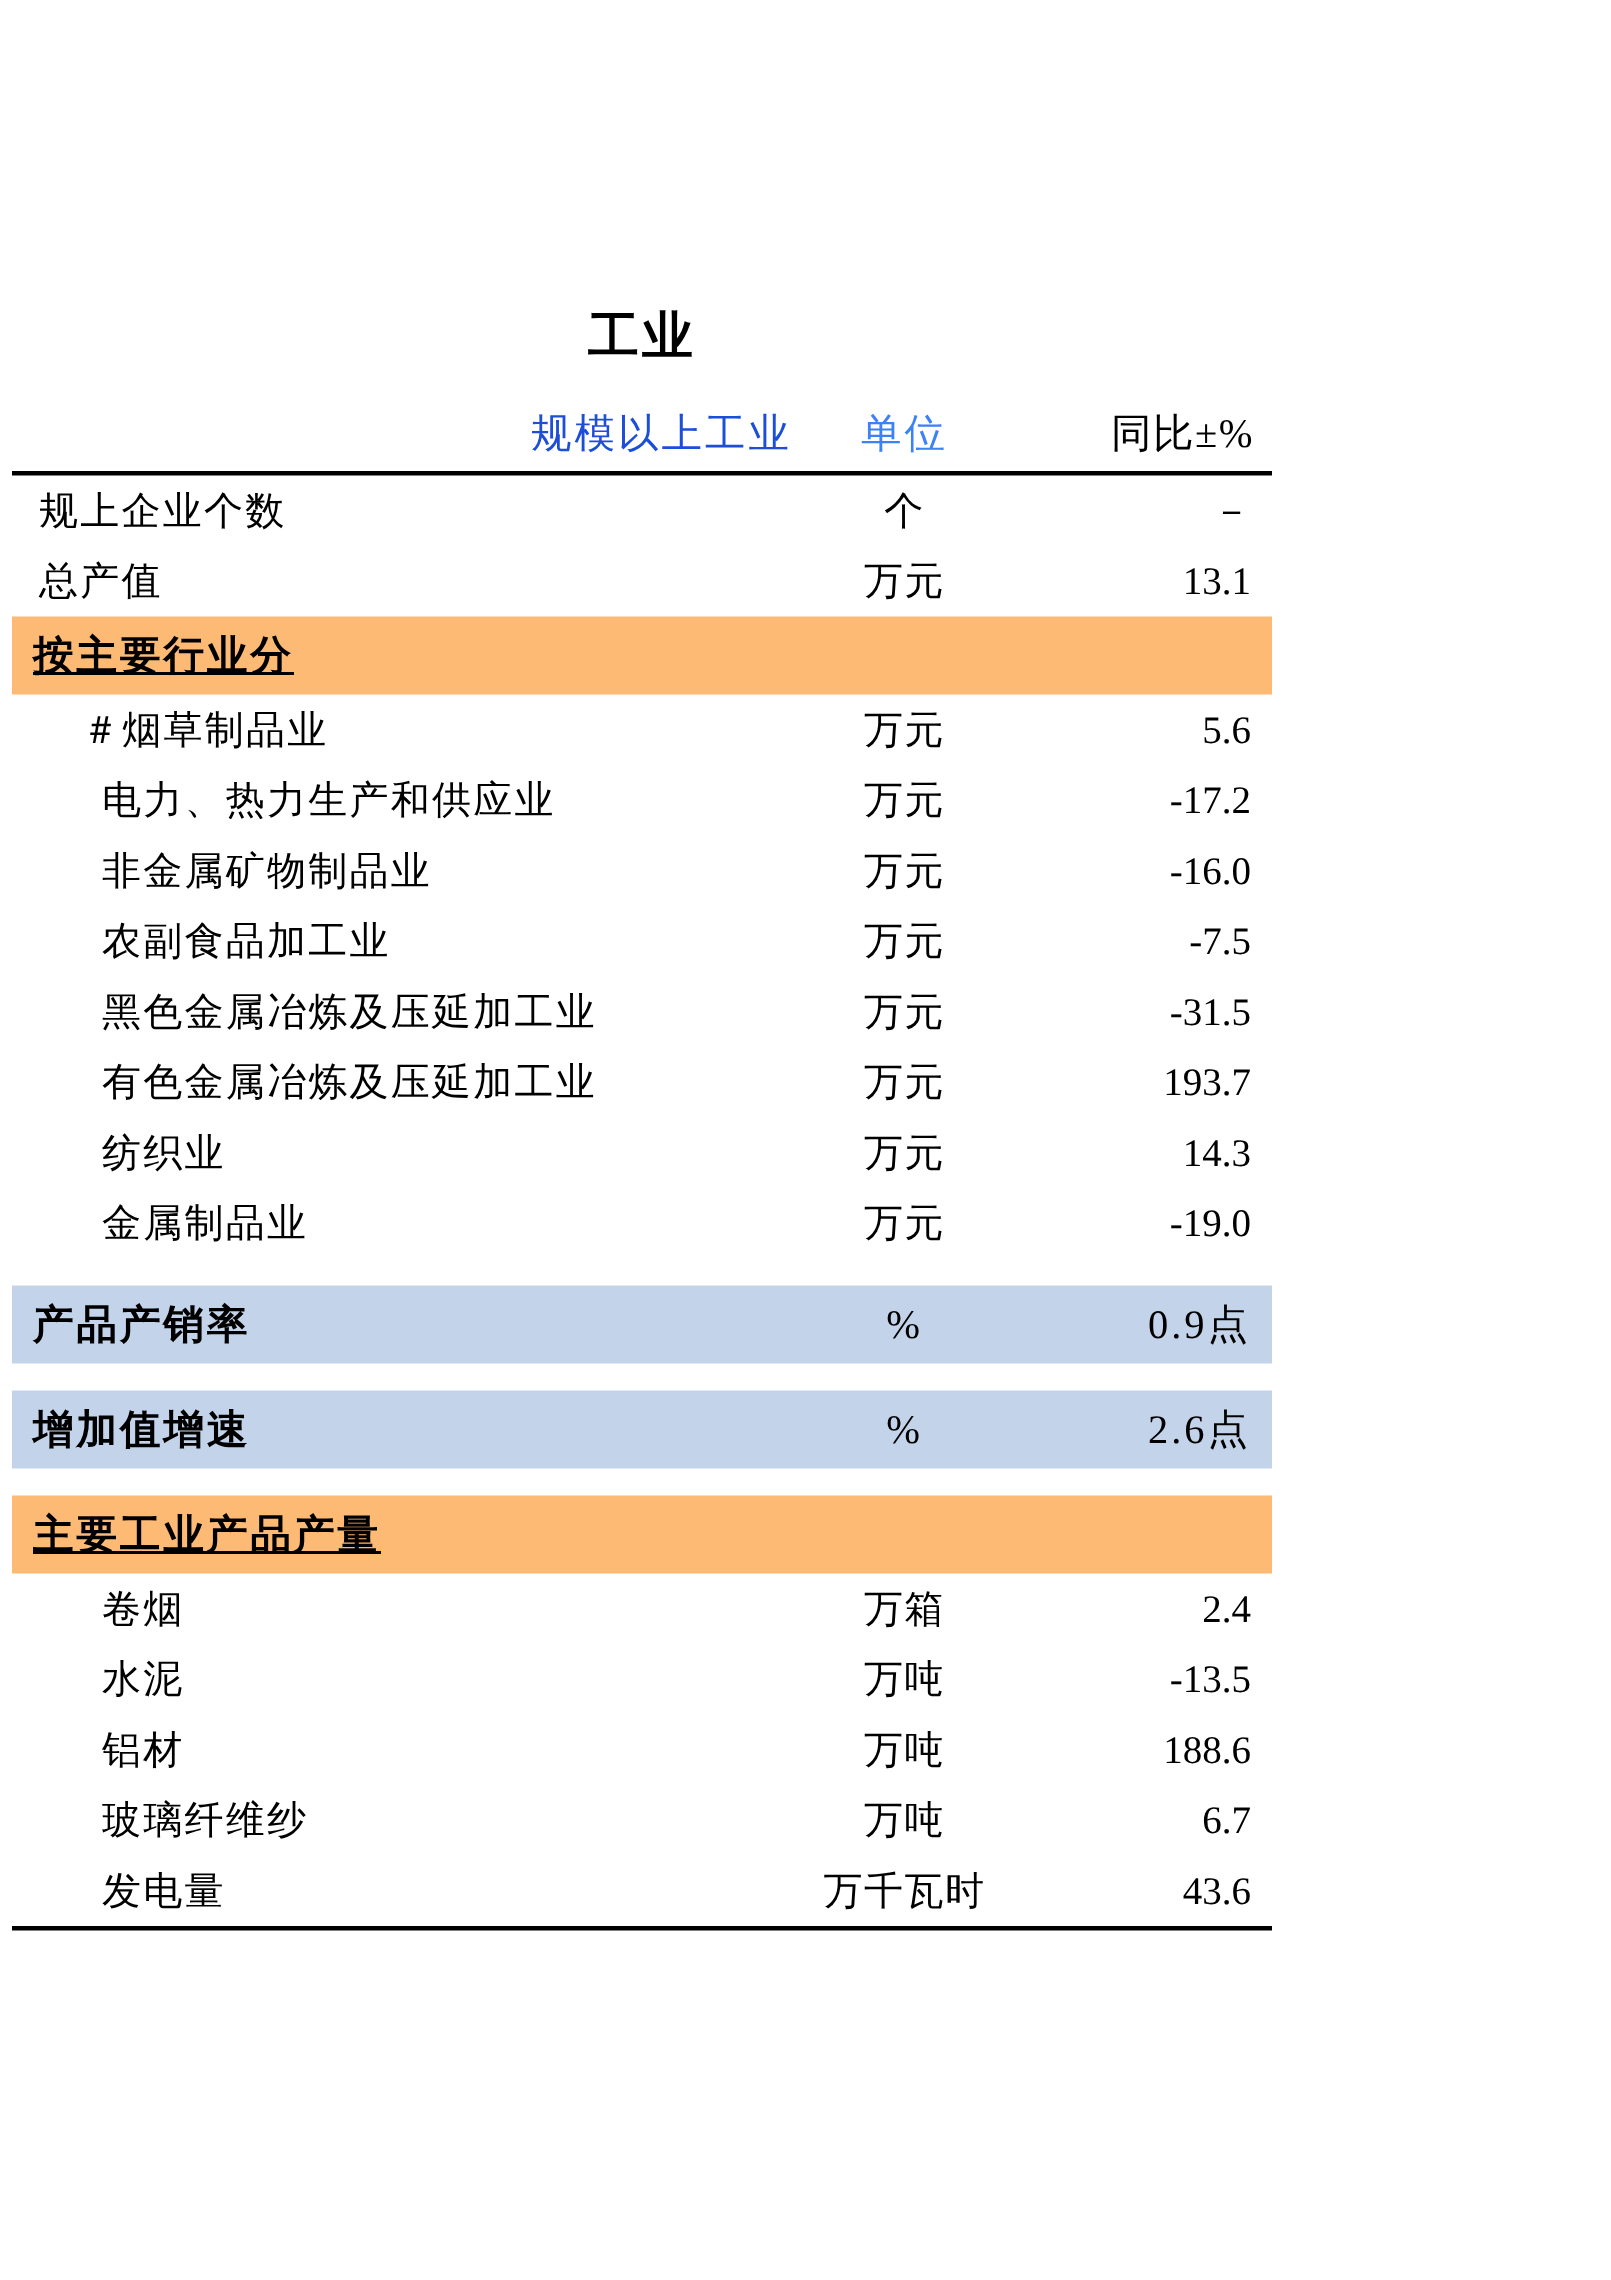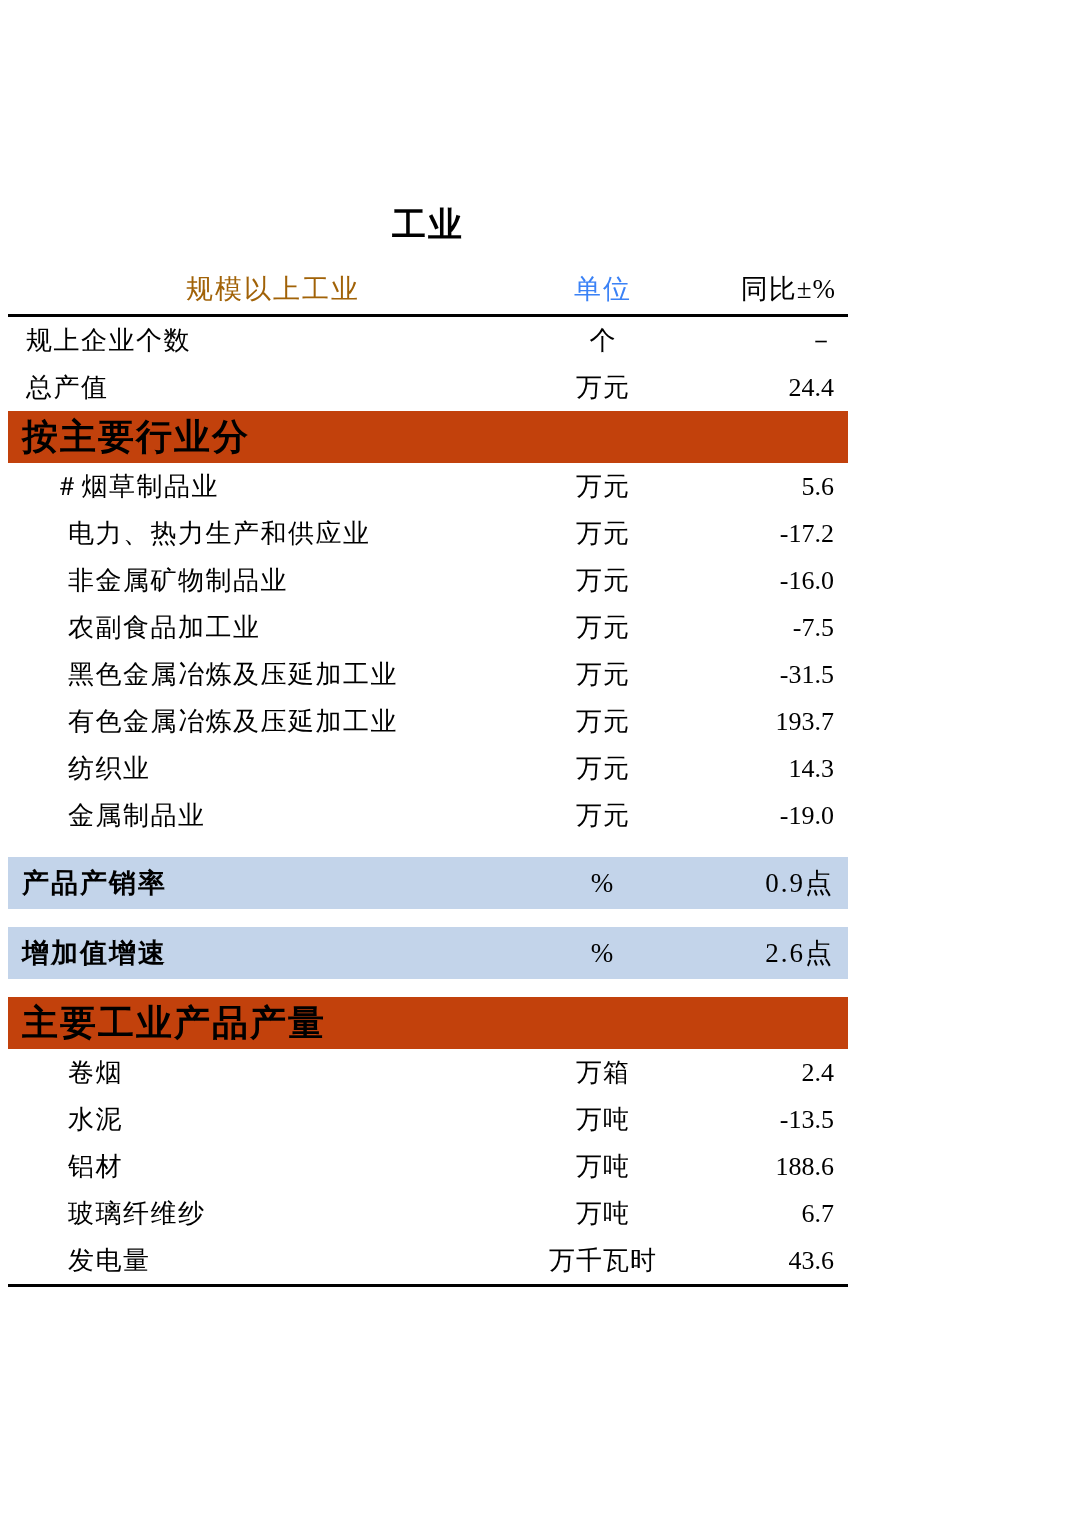--- a/index.html
+++ b/index.html
@@ -43,22 +43,22 @@
     padding: 0;
     vertical-align: middle;
   }
   .hdr-row th {
     font-weight: normal;
     font-size: 27px;
     height: 50px;
     padding-bottom: 6px;
   }
   .hdr-name {
-    color: #a16207;
-    text-align: center;
+    color: #1d4ed8;
+    text-align: right;
     padding-left: 10px !important;
     letter-spacing: 2px;
   }
   .hdr-unit {
     text-align: center;
     color: #3b82f6;
     letter-spacing: 2px;
   }
   .hdr-val {
     text-align: right;
@@ -92,26 +92,27 @@
   .indent-2 { padding-left: 60px !important; }
   .data-row td.unit {
     text-align: center;
     letter-spacing: 1px;
   }
   .data-row td.val {
     text-align: right;
     padding-right: 14px !important;
   }
   .section-row td {
-    background: #c2410c;
-    font-size: 36px;
+    background: #fdba74;
+    font-size: 27px;
     font-weight: bold;
     height: 52px;
     line-height: 52px;
     letter-spacing: 2px;
+    text-decoration: underline;
   }
   .section-row td.name { text-align: left; padding-left: 14px !important; }
   .section-row td.unit { text-align: center; font-weight: bold; }
   .section-row td.val  { text-align: right; padding-right: 14px !important; font-weight: bold; }
 
   .band-row td {
     background: #c3d4ea;
     font-size: 27px;
     height: 52px;
     line-height: 52px;
@@ -152,21 +153,21 @@
     </thead>
     <tbody id="rows-body">
         <tr class="data-row">
           <td class="name indent-0">规上企业个数</td>
           <td class="unit">个</td>
           <td class="val">－</td>
         </tr>
         <tr class="data-row">
           <td class="name indent-0">总产值</td>
           <td class="unit">万元</td>
-          <td class="val">24.4</td>
+          <td class="val">13.1</td>
         </tr>
         <tr class="section-row">
           <td class="name indent-0">按主要行业分</td>
           <td class="unit"></td>
           <td class="val"></td>
         </tr>
         <tr class="data-row">
           <td class="name indent-1">＃烟草制品业</td>
           <td class="unit">万元</td>
           <td class="val">5.6</td>

